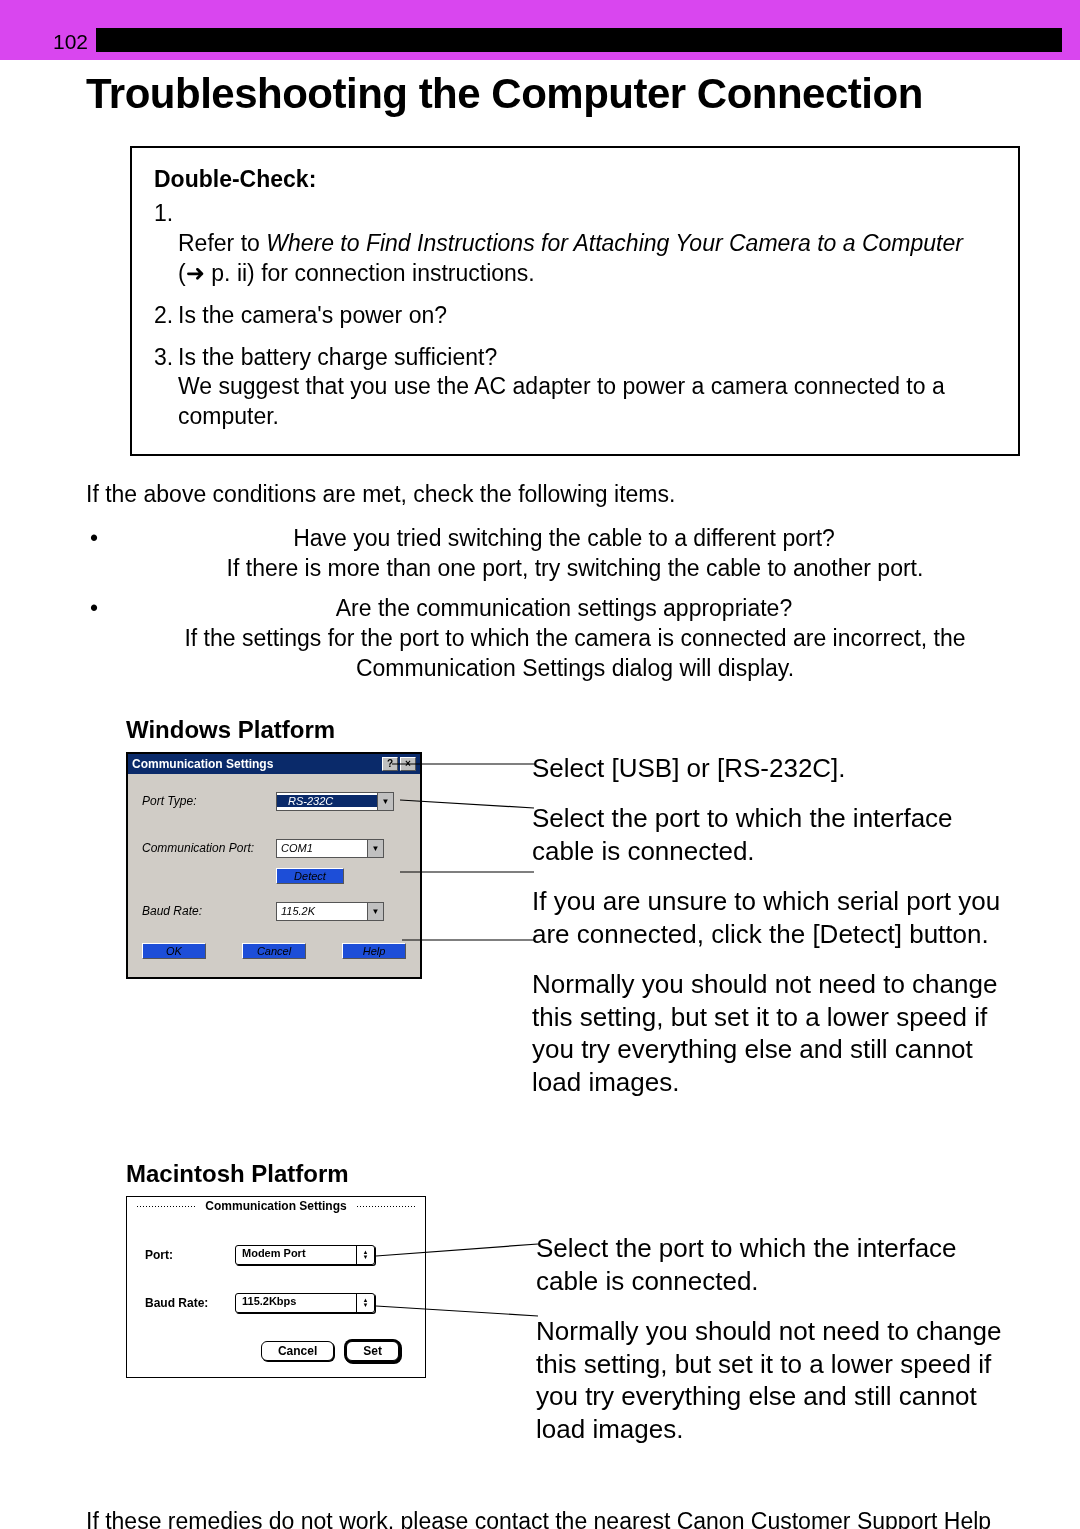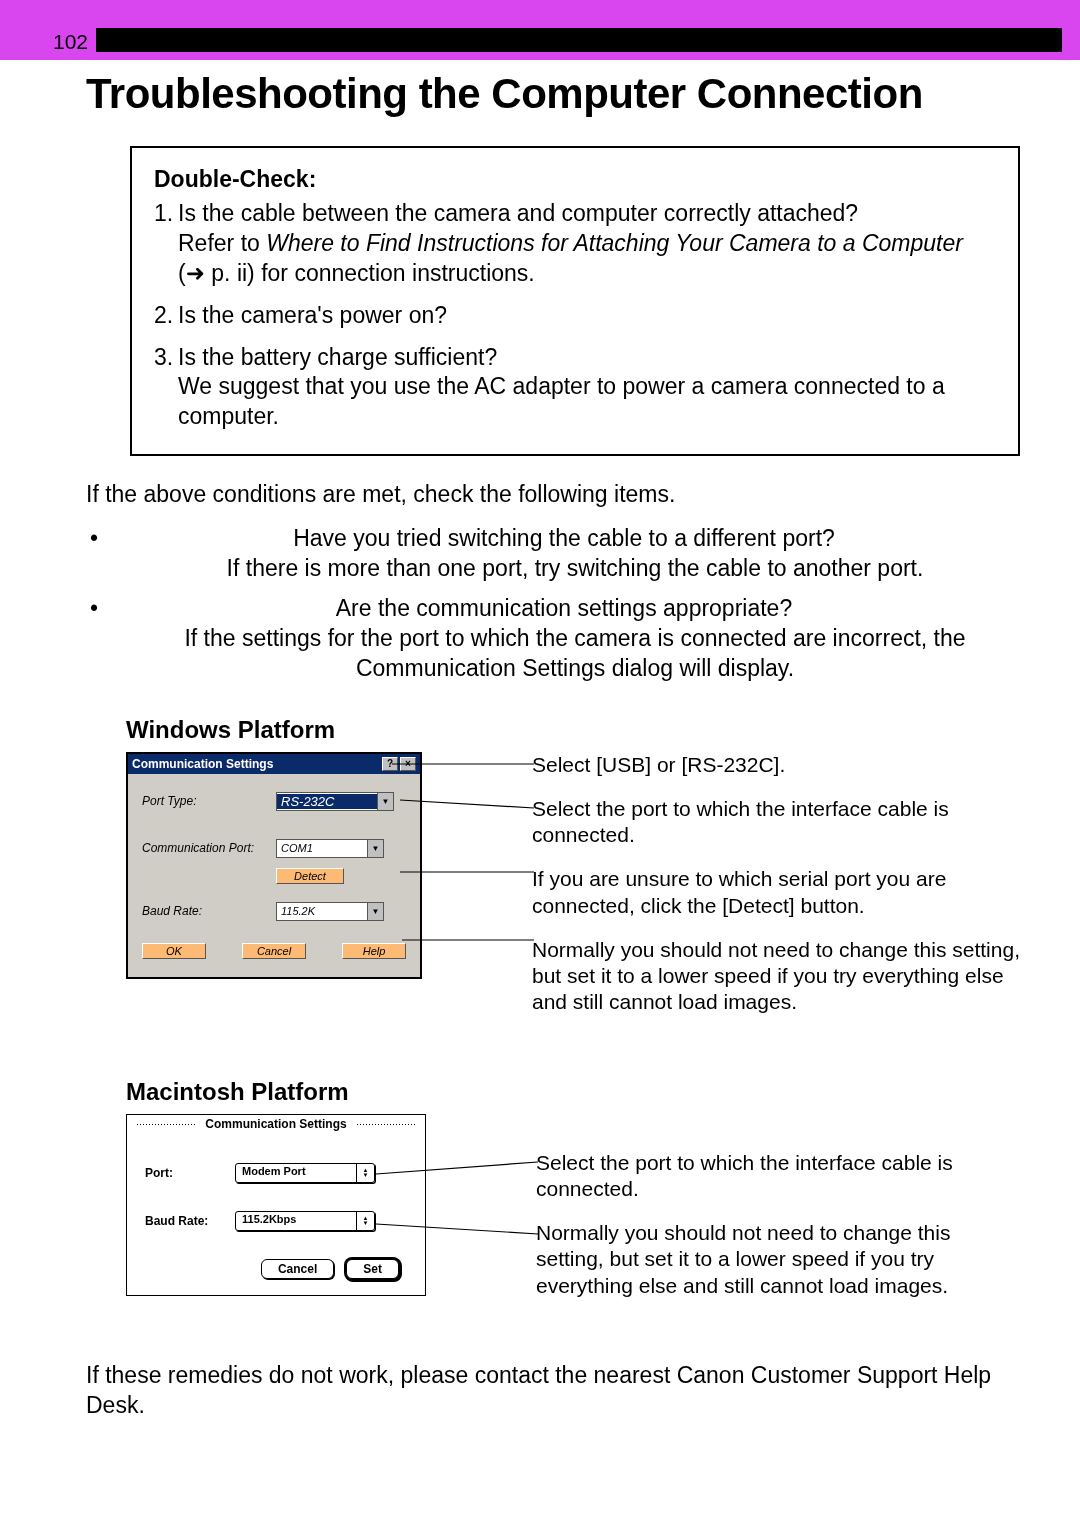--- a/index.html
+++ b/index.html
@@ -175,30 +175,30 @@
     border-left: 1px solid #555;
     height: 100%;
     display: flex;
     align-items: center;
     justify-content: center;
     font-size: 8px;
   }
   .win-combo-sel {
     background: #0a2a6a;
     color: #fff;
-    padding: 0 4px;
+    padding: 0 11px;
     flex: 1;
-    font-size: 13px;
+    font-size: 11px;
   }
   .win-detect-row {
     margin: -18px 0 18px 0;
     padding-left: 134px;
   }
   .win-btn {
-    background: #fdba74;
+    background: #1d4ed8;
     border: 1px solid #fff;
     border-right-color: #555;
     border-bottom-color: #555;
     padding: 1px 10px;
     font-size: 11px;
     text-align: center;
     display: inline-block;
   }
   .win-btn.wide { width: 68px; }
   .win-footer {
@@ -208,21 +208,21 @@
     padding: 4px 0 12px 0;
   }
   
   .conn {
     position: relative;
     flex: 0 0 auto;
     width: 110px;
   }
   .notes-col {
     flex: 1;
-    font-size: 21px;
+    font-size: 26px;
     line-height: 1.25;
     padding-top: 0;
   }
   .note {
     margin-bottom: 18px;
   }
   svg.leader {
     position: absolute;
     top: 0;
     left: 0;
@@ -323,21 +323,21 @@
 
 <div class="content">
 
   <h1 class="title">Troubleshooting the Computer Connection</h1>
 
   <div class="box">
     <div class="dc-heading">Double-Check:</div>
     <ol>
       <li>
         <span class="num">1.</span>
-        <span>Is the cable between the camera and computer correctly attached?</span><br>
+        <br>
         <span>Refer to </span><span class="ital">Where to Find Instructions for Attaching Your Camera to a Computer</span><span> (➜ p. ii) for connection instructions.</span>
       </li>
       <li>
         <span class="num">2.</span>
         <span>Is the camera's power on?</span>
       </li>
       <li style="margin-bottom:0">
         <span class="num">3.</span>
         <span>Is the battery charge sufficient?</span><br>
         <span>We suggest that you use the AC adapter to power a camera connected to a computer.</span>

